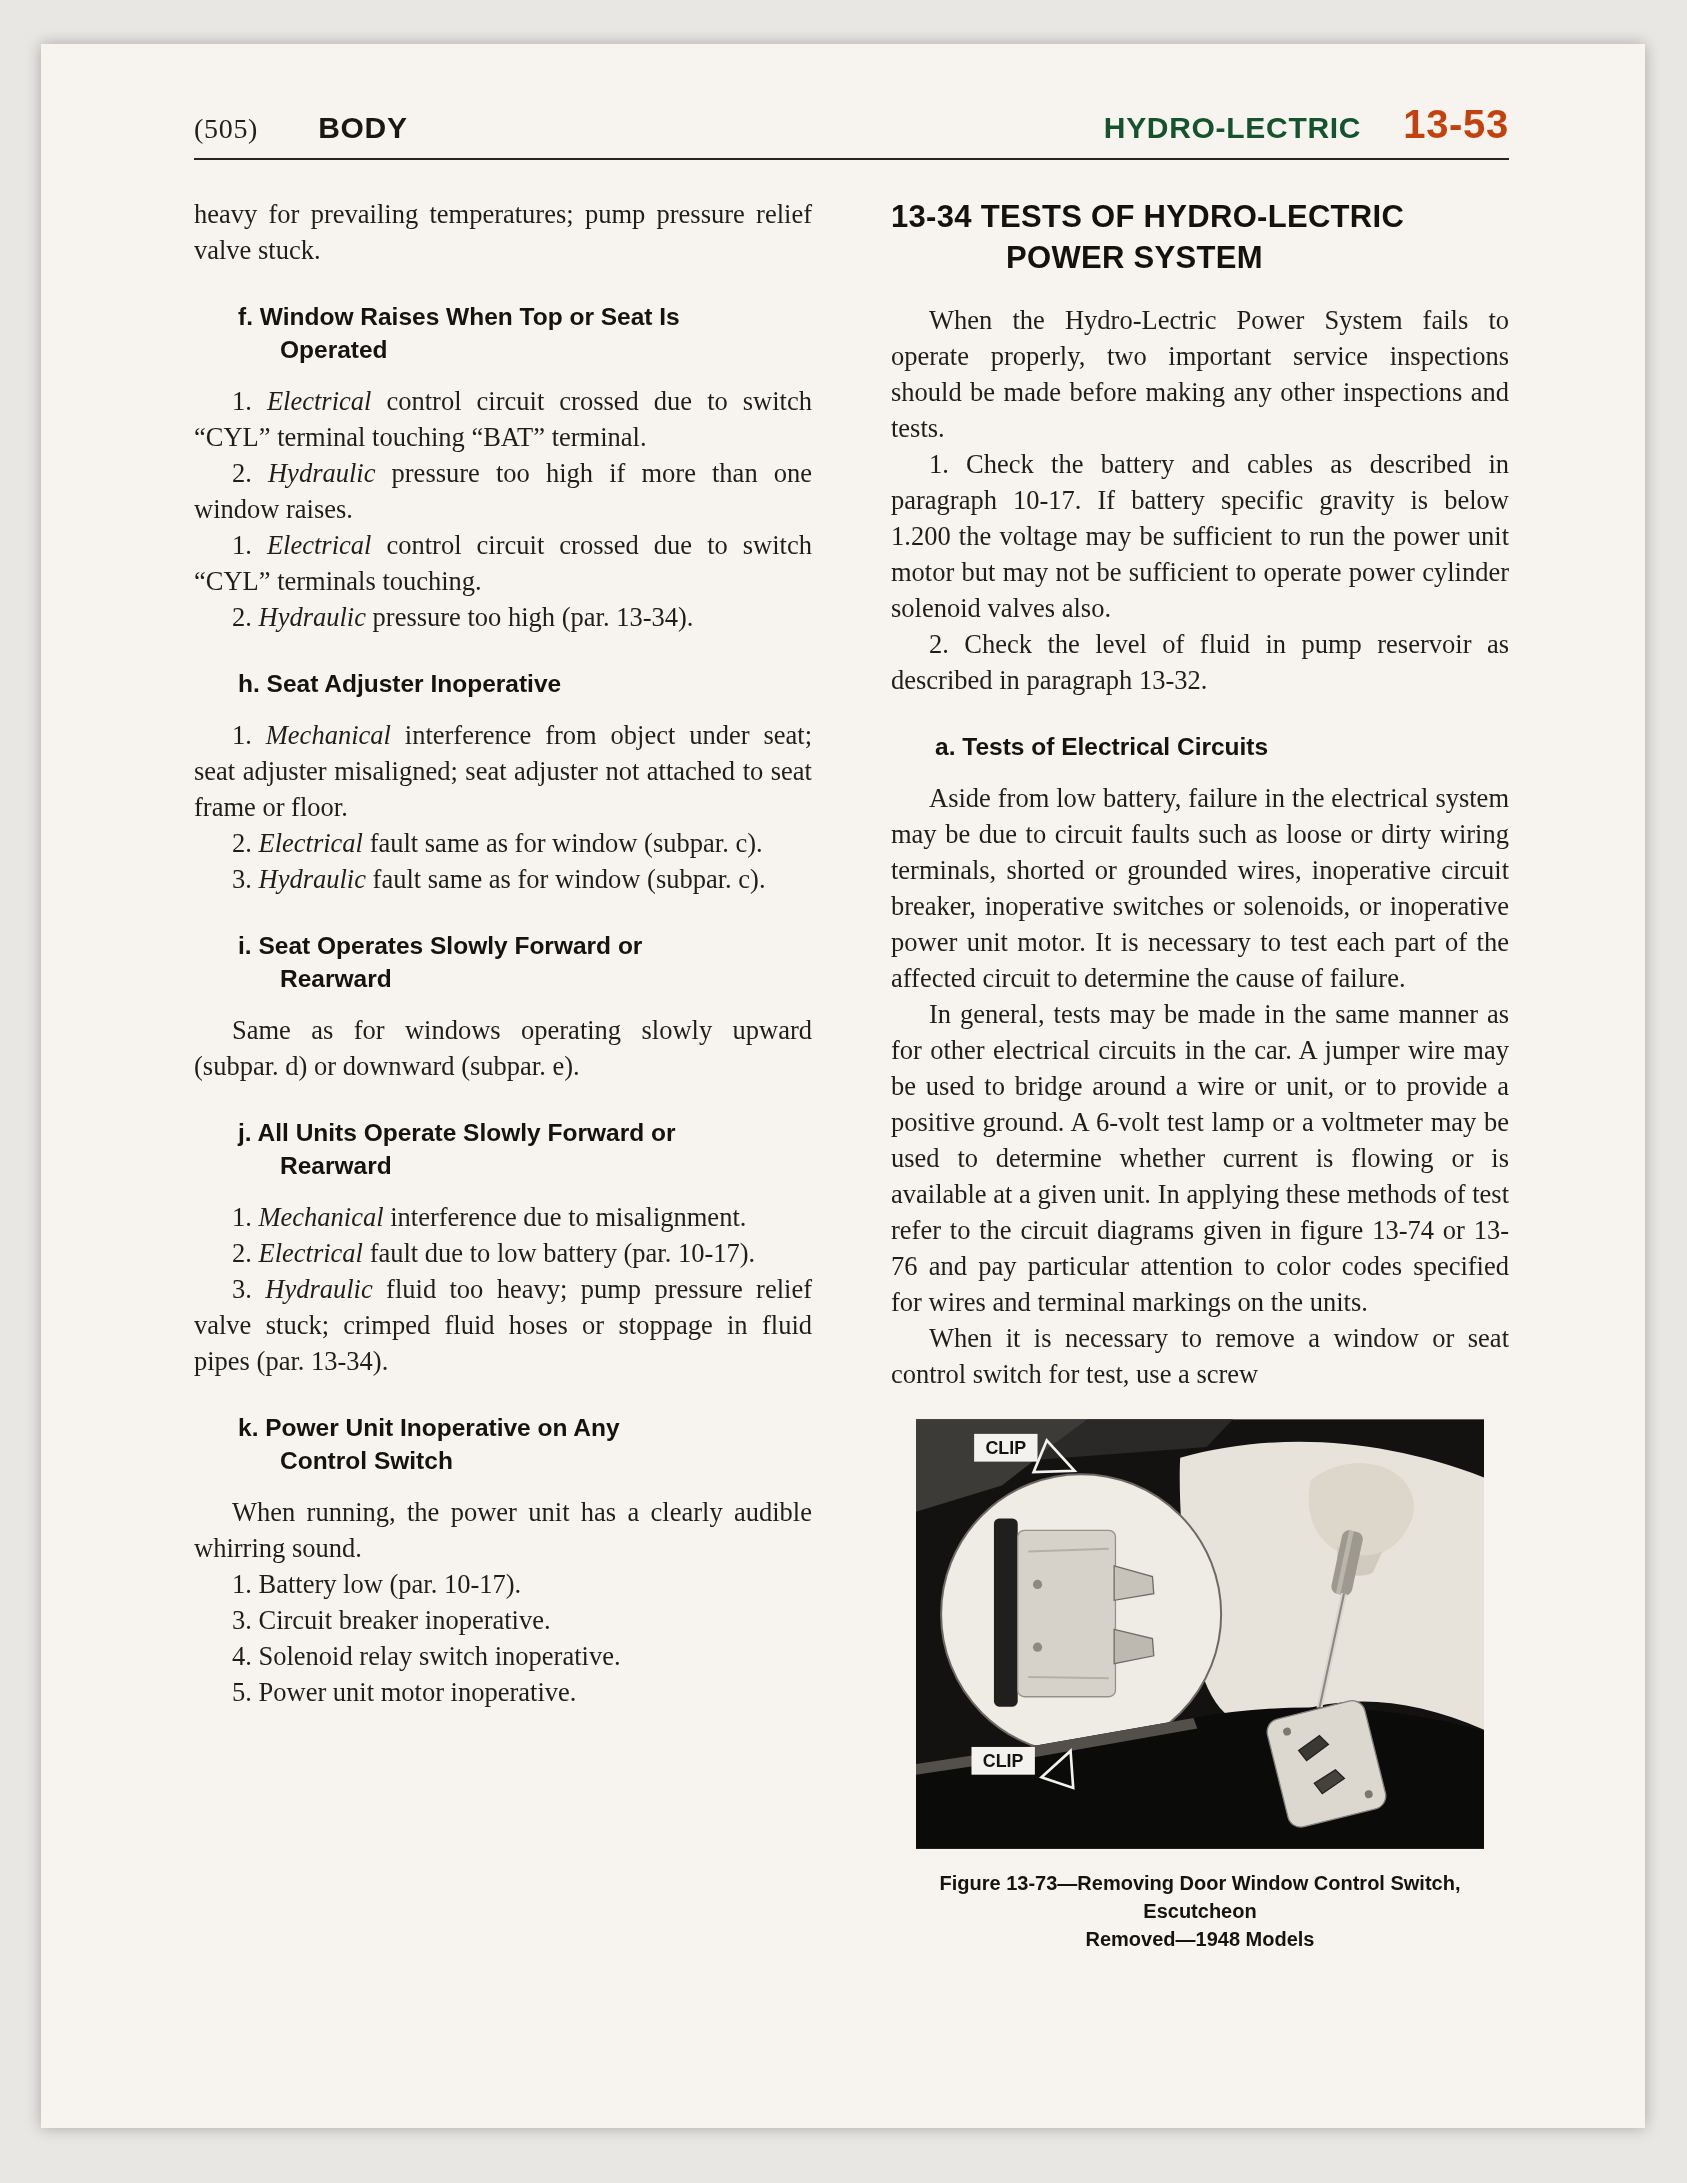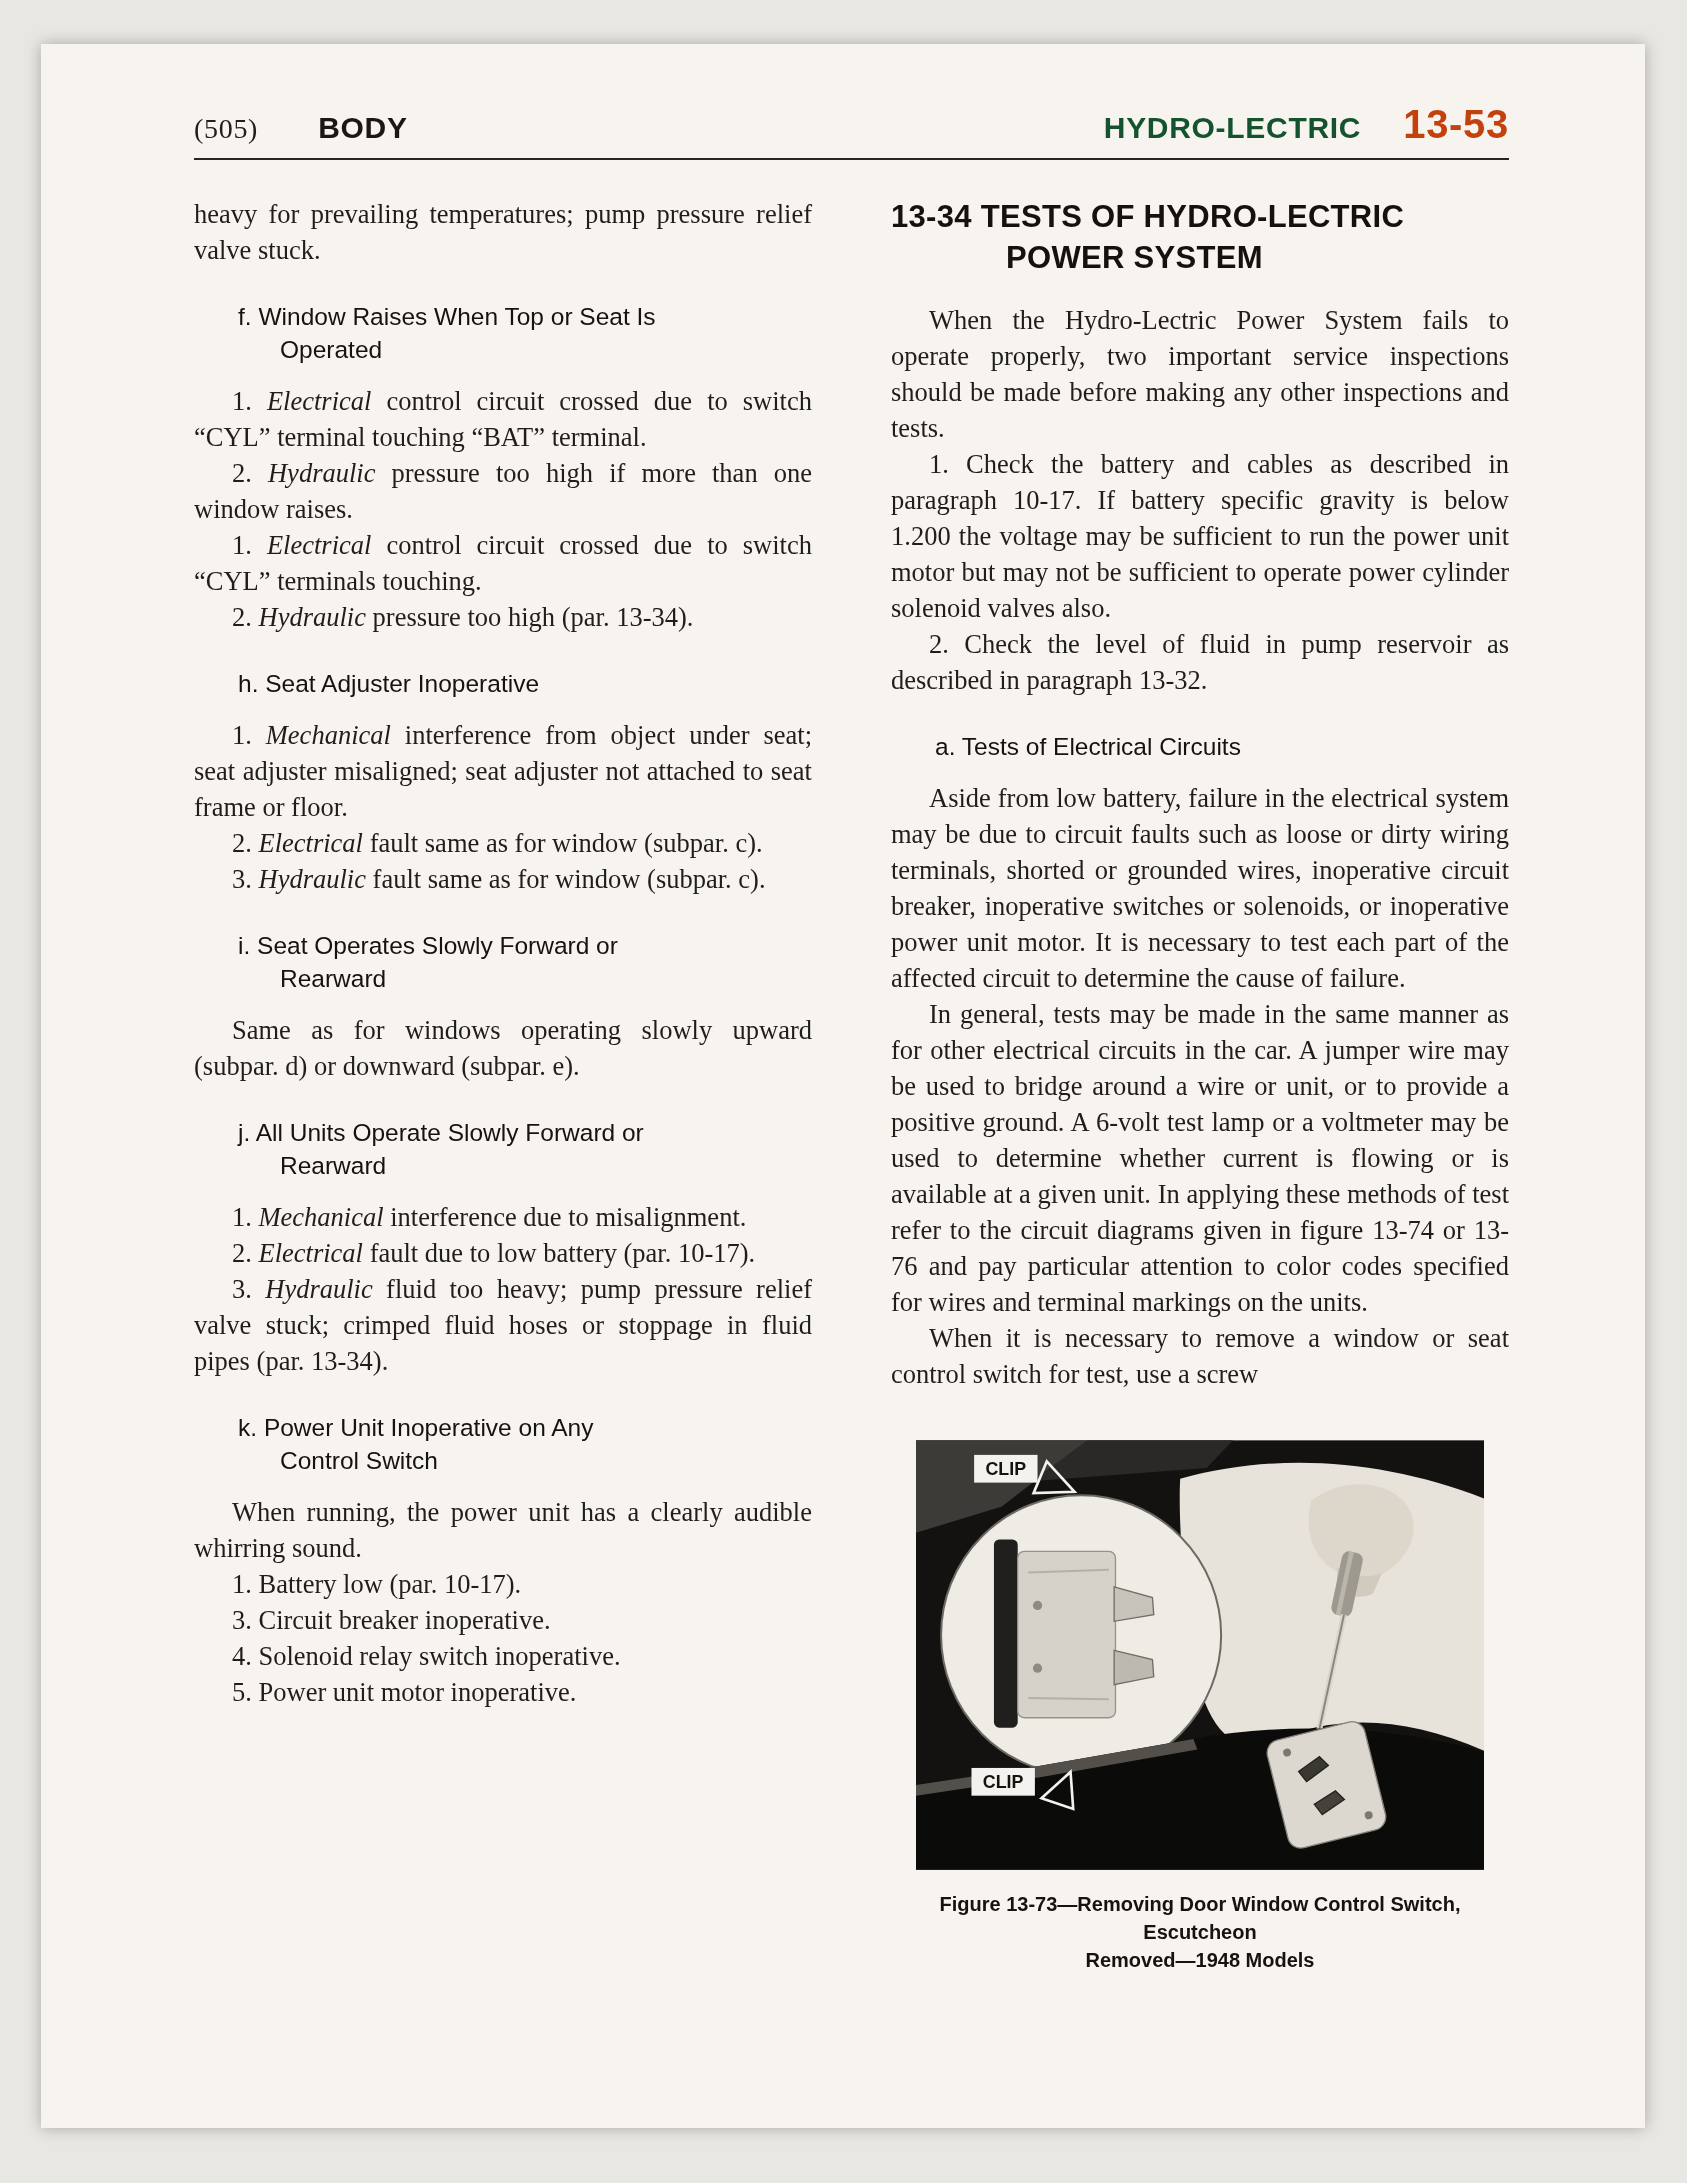--- a/index.html
+++ b/index.html
@@ -54,42 +54,42 @@
     font-size: 26.5px;
     line-height: 36px;
     color: #211e1a;
     text-align: justify;
     text-indent: 38px;
   }
   .para.noindent { text-indent: 0; }
   .lead { font-style: italic; }
   .subhead {
     font-family: "Liberation Sans", sans-serif;
-    font-weight: 400;
+    font-weight: 700;
     font-size: 24.5px;
     line-height: 33px;
     color: #16130f;
     margin: 32px 0 17px 0;
     padding-left: 86px;
     text-indent: -42px;
     white-space: pre-line;
   }
   .sechead {
     font-family: Liberation Sans, sans-serif;
     font-weight: 700;
     font-size: 31px;
     line-height: 41px;
     color: #14110e;
     margin: 0 0 24px 0;
     padding-left: 115px;
     text-indent: -115px;
     white-space: pre-line;
     letter-spacing: 0.3px;
   }
-  .figure { margin-top: 48px; }
+  .figure { margin-top: 27px; }
   .photo {
     display: block;
     width: 568px; height: 430px;
     margin: 0 auto;
   }
   .photo text {
     font-family: "Liberation Sans", sans-serif;
     font-weight: 700;
   }
   .caption {

